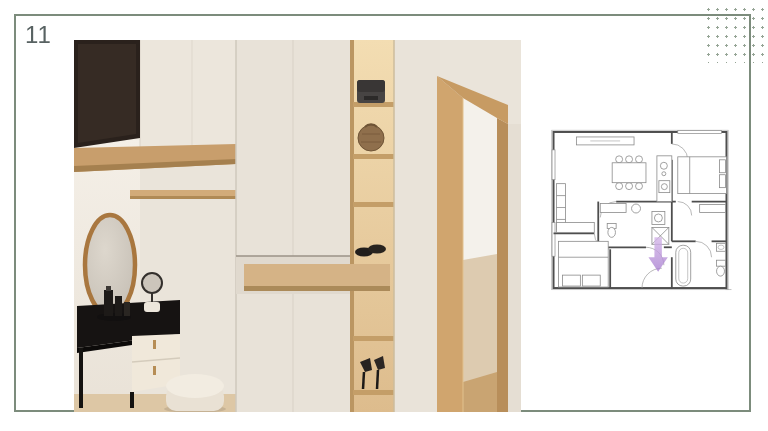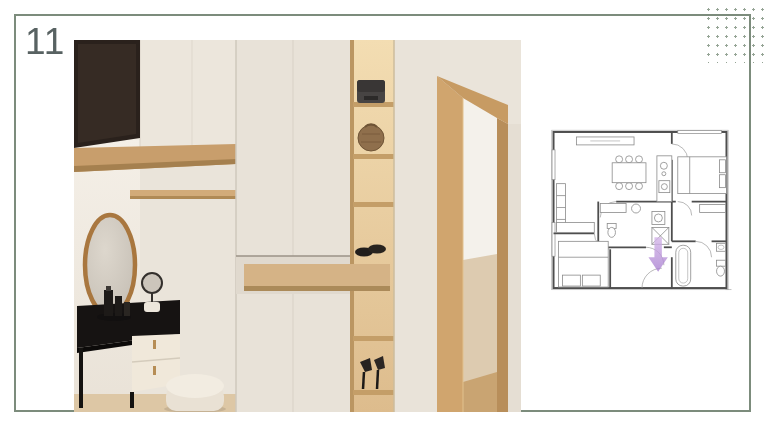--- a/index.html
+++ b/index.html
@@ -5,21 +5,21 @@
   html,body{margin:0;padding:0;}
   body{
     width:768px;height:431px;position:relative;overflow:hidden;
     background:#ffffff;font-family:"Liberation Sans",sans-serif;
   }
   .frame{
     position:absolute;left:14px;top:14px;width:737px;height:398px;
     border:2px solid #7c8c7c;background:transparent;box-sizing:border-box;
   }
   .page-number{
-    position:absolute;left:25px;top:22px;font-size:37px;letter-spacing:1px;
+    position:absolute;left:25px;top:22px;font-size:24px;letter-spacing:1px;
     color:#586262;font-weight:400;line-height:1.1;
   }
   .corner-dots{
     position:absolute;left:702px;top:3px;width:66px;height:60px;
     background-image:radial-gradient(#95a495 1.1px, rgba(0,0,0,0) 1.4px);
     background-size:9px 9px;background-position:2px 2px;
   }
   .hero{
     position:absolute;left:74px;top:40px;width:447px;height:372px;
   }

